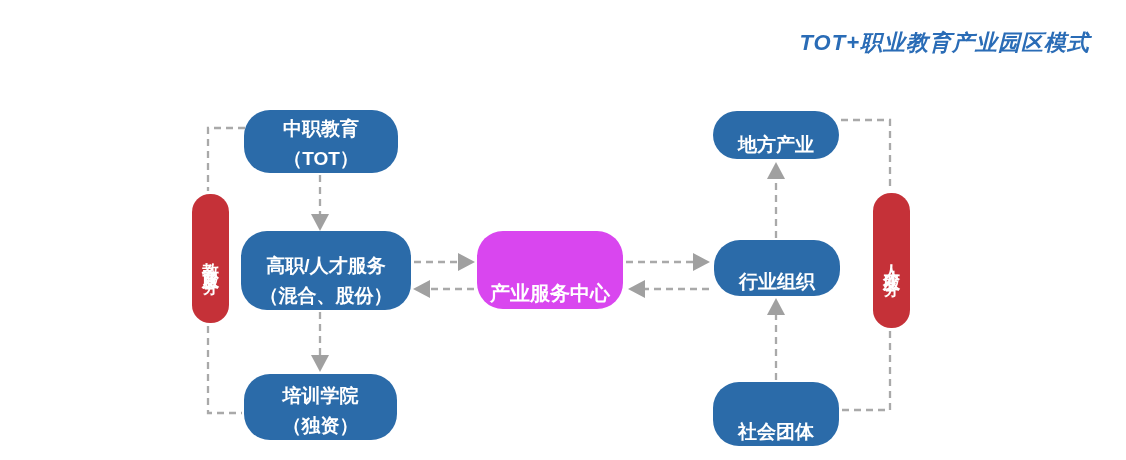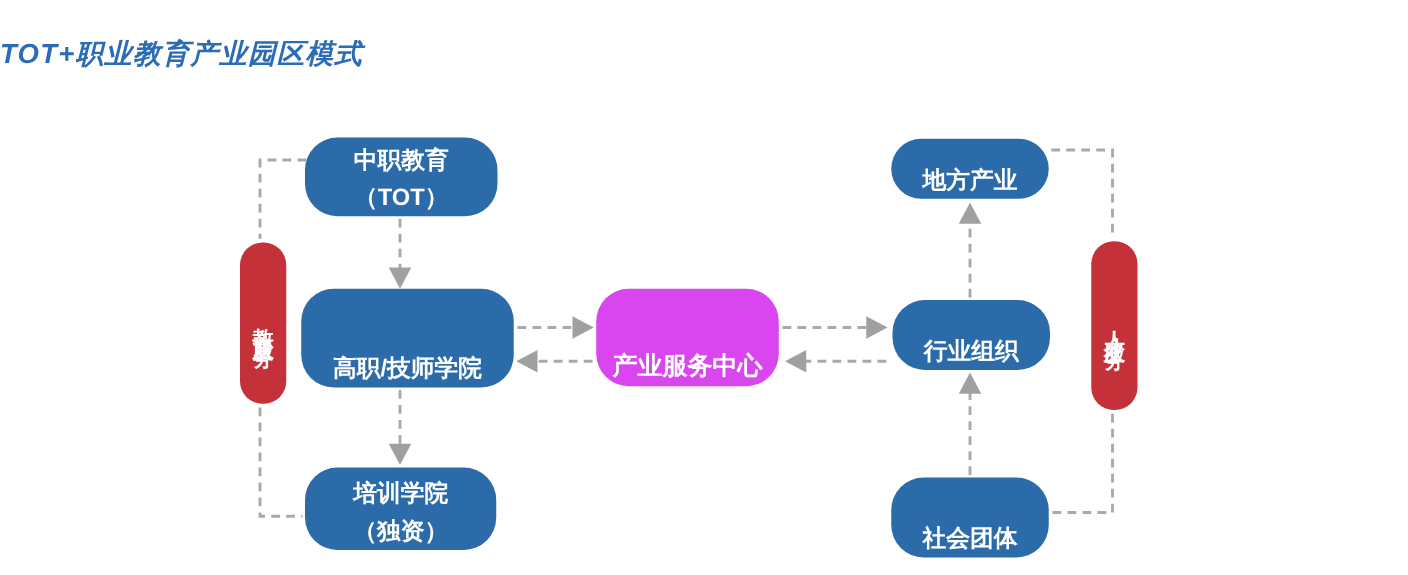--- a/index.html
+++ b/index.html
@@ -5,21 +5,21 @@
   html,body{margin:0;padding:0;background:#fff;}
   #canvas{
     position:relative;
     width:1126px;height:460px;
     background:#ffffff;
     font-family:"Liberation Sans","DejaVu Sans",sans-serif;
     overflow:hidden;
   }
   .title{
     position:absolute;left:0;top:28px;width:1090px;
-    text-align:left;
+    text-align:right;
     font-size:22px;font-weight:bold;font-style:italic;
     color:#2a6cb6;
     letter-spacing:1px;
   }
   svg.wires{position:absolute;left:0;top:0;}
   .node{
     position:absolute;
     background:#2b6ba9;
     color:#fff;
     border-radius:26px;
@@ -104,21 +104,22 @@
       <polygon points="776,298 767,315 785,315"></polygon>
     </g>
   </svg>
 
   <div class="node" id="n-zhongzhi">
     <span>中职教育</span>
     <span>（TOT）</span>
   </div>
 
   <div class="node" id="n-gaozhi">
-    <span>高职/技师学院</span>
+    <span>高职/人才服务</span>
+    <span>（混合、股份）</span>
   </div>
 
   <div class="node" id="n-peixun">
     <span>培训学院</span>
     <span>（独资）</span>
   </div>
 
   <div class="node red single" id="n-chanye">
     <span>产业服务中心</span>
   </div>

